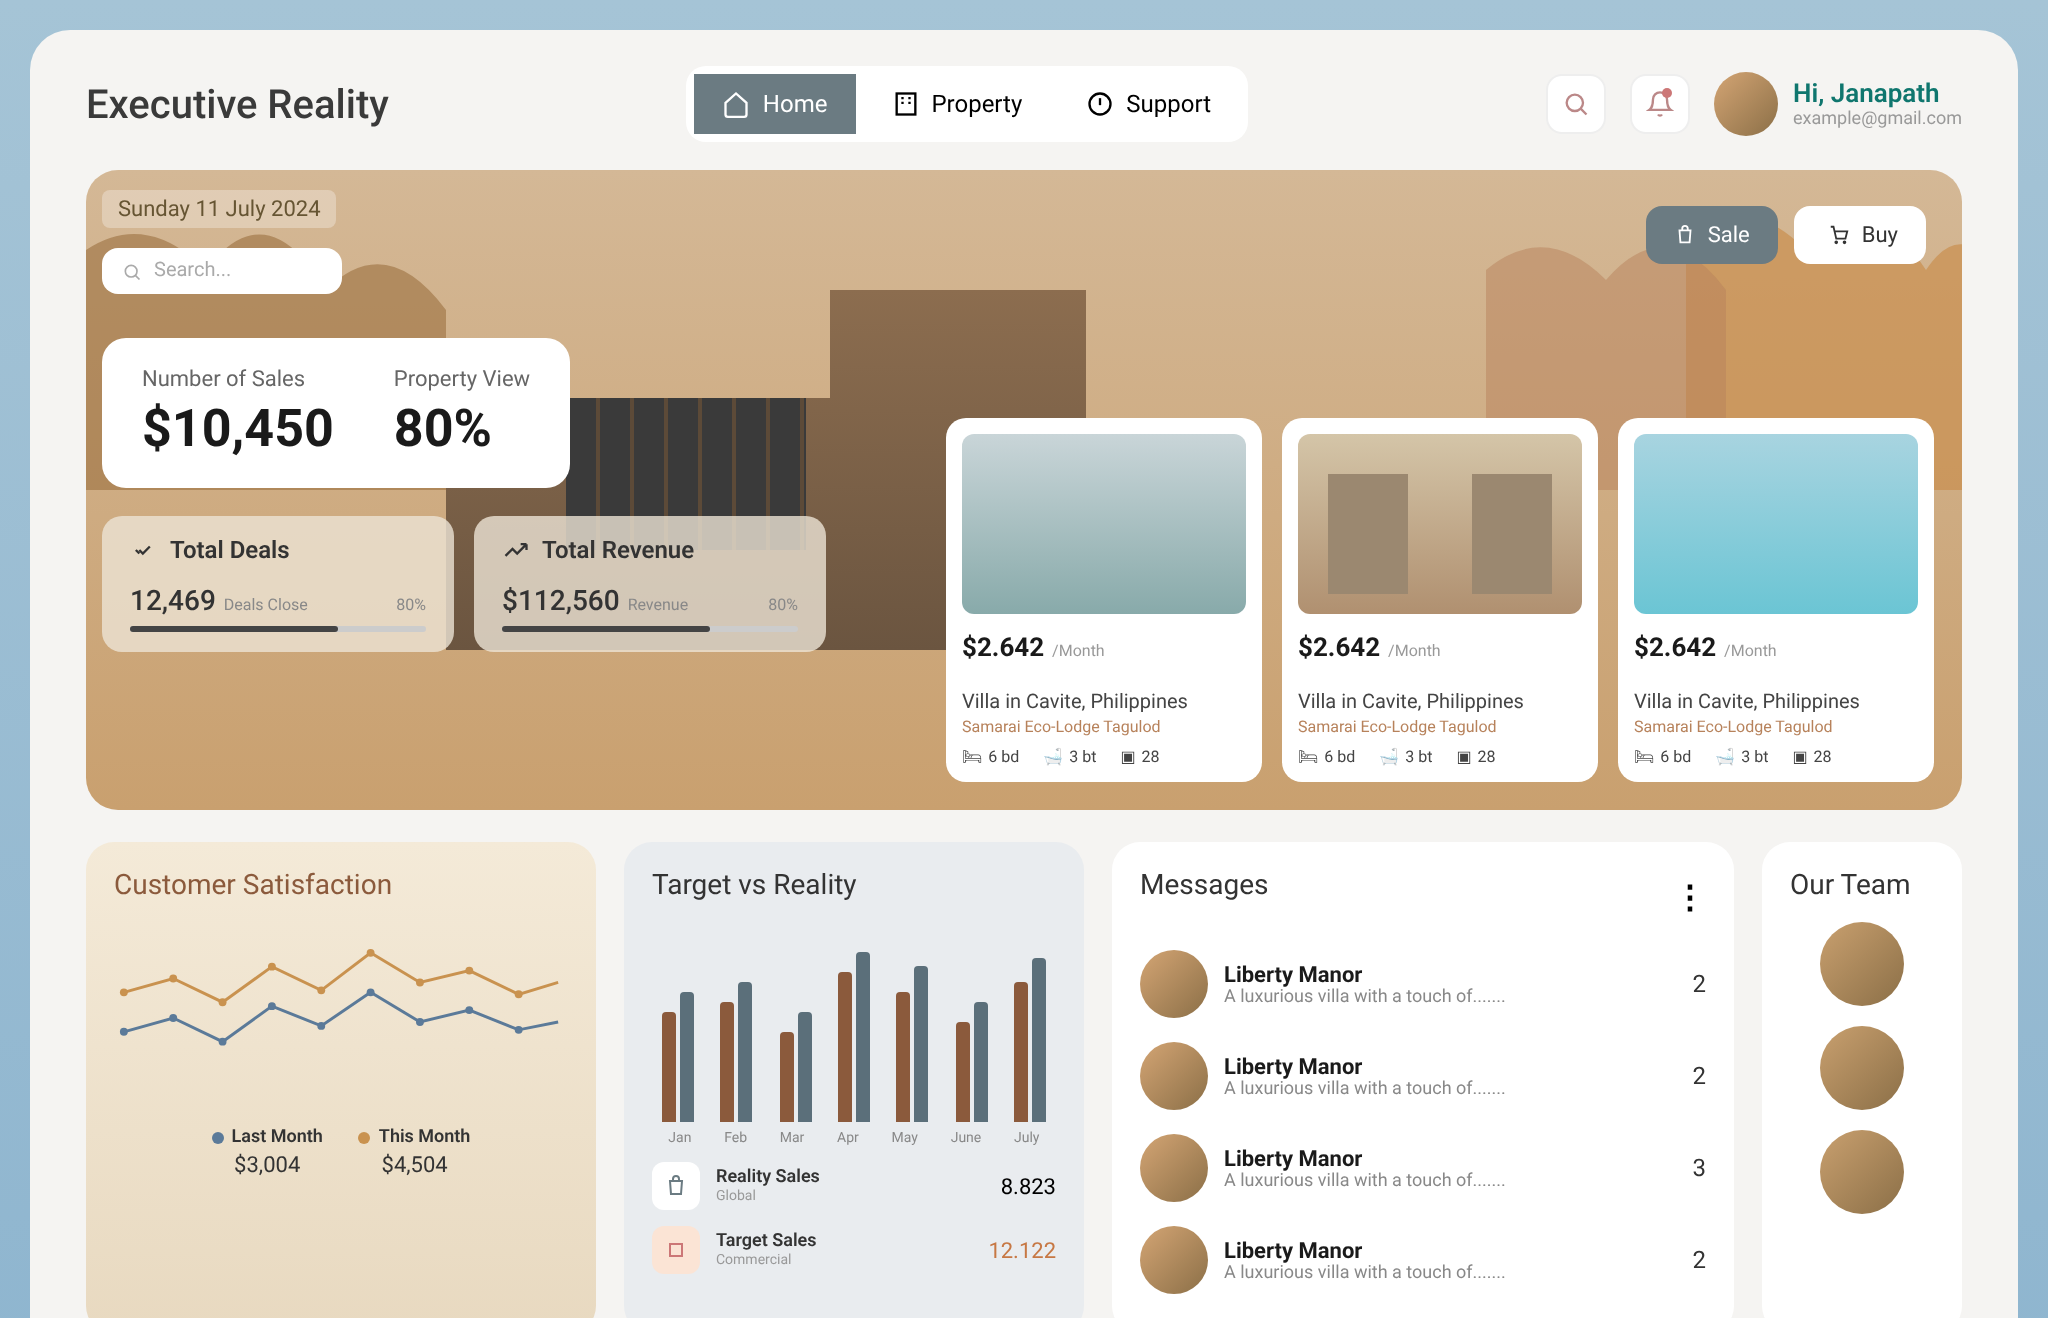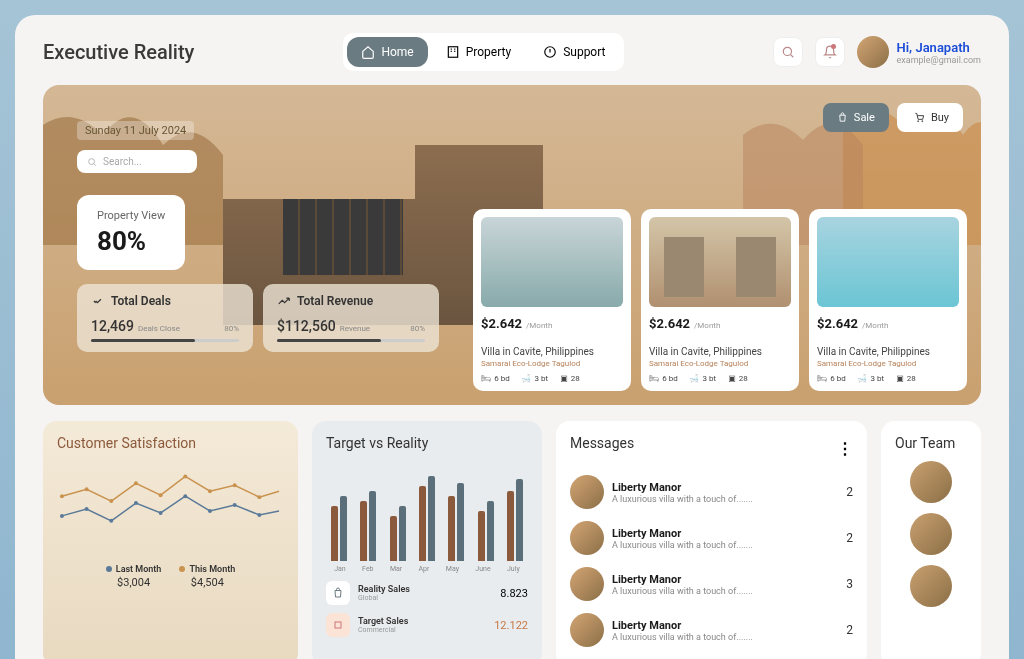--- a/index.html
+++ b/index.html
@@ -3,39 +3,39 @@
 <meta charset="utf-8">
 <style>
 * { margin: 0; padding: 0; box-sizing: border-box; font-family: -apple-system, BlinkMacSystemFont, 'Segoe UI', Roboto, sans-serif; }
 body { background: linear-gradient(180deg, #a5c4d6 0%, #8eb5cf 100%); padding: 15px; min-height: 659px; }
 .app { background: #f5f4f2; border-radius: 20px; padding: 18px 28px; max-width: 1024px; margin: 0 auto; }
 
 
 .header { display: flex; align-items: center; justify-content: space-between; margin-bottom: 14px; }
 .logo { font-size: 20px; font-weight: 500; color: #3a3a3a; }
 .nav { display: flex; gap: 4px; background: #fff; border-radius: 10px; padding: 4px; }
-.nav-item { display: flex; align-items: flex-end; gap: 6px; padding: 8px 14px; border-radius: 12px; font-size: 12px; cursor: pointer; }
+.nav-item { display: flex; align-items: flex-end; gap: 6px; padding: 8px 14px; border-radius: 0; font-size: 12px; cursor: pointer; }
 .nav-item.active { background: #6b7b82; color: #fff; }
 .nav-item .ic { width: 14px; height: 14px; }
 .header-right { display: flex; align-items: center; gap: 12px; }
 .icon-btn { width: 30px; height: 30px; border-radius: 8px; background: #fff; display: flex; align-items: center; justify-content: center; cursor: pointer; border: 1px solid #eee; color: #b88; }
 .bell-btn { position: relative; }
 .bell-dot { position: absolute; top: 6px; right: 8px; width: 5px; height: 5px; background: #c77; border-radius: 50%; }
 .user { display: flex; align-items: center; gap: 8px; }
 .avatar { width: 32px; height: 32px; border-radius: 50%; background: linear-gradient(135deg, #d4a574, #8b6f47); }
-.user-name { font-size: 13px; font-weight: 600; color: #1d4ed8; }
+.user-name { font-size: 13px; font-weight: 600; color: #0f766e; }
 .user-email { font-size: 9px; color: #999; }
 
 
 .hero { position: relative; border-radius: 16px; overflow: hidden; height: 320px; margin-bottom: 16px; background: linear-gradient(180deg, #d4b896 0%, #c9a06f 100%); }
 .hero-bg { position: absolute; inset: 0; }
 .hero-trees { position: absolute; top: 0; left: 0; right: 0; height: 160px; }
 .hero-building { position: absolute; top: 60px; left: 180px; width: 320px; height: 180px; background: linear-gradient(180deg, #8c6d4f, #6b5540); clip-path: polygon(0 30%, 60% 30%, 60% 0, 100% 0, 100% 100%, 0 100%); }
 .hero-building::before { content: ''; position: absolute; top: 50px; left: 60px; width: 120px; height: 80px; background: repeating-linear-gradient(90deg, #3a3a3a 0, #3a3a3a 15px, #5c4a38 15px, #5c4a38 17px); }
-.hero-content { position: absolute; inset: 0; padding: 34px; z-index: 2; }
+.hero-content { position: absolute; inset: 0; padding: 8px; z-index: 2; }
 .date { font-size: 11px; color: #653; background: rgba(255,255,255,0.3); display: inline-block; padding: 3px 8px; border-radius: 4px; }
 .search { margin-top: 10px; background: #fff; border-radius: 8px; padding: 6px 10px; display: flex; align-items: center; gap: 6px; width: 120px; font-size: 10px; color: #aaa; }
 .stats-card { margin-top: 22px; background: #fff; border-radius: 12px; padding: 14px 20px; display: flex; gap: 30px; width: fit-content; }
 .stat-label { font-size: 11px; color: #666; margin-bottom: 4px; }
 .stat-value { font-size: 26px; font-weight: 700; color: #1a1a1a; }
 .mini-cards { display: flex; gap: 10px; margin-top: 14px; }
 .mini-card { background: rgba(236, 227, 213, 0.8); border-radius: 10px; padding: 10px 14px; width: 176px; }
 .mini-title { display: flex; align-items: center; gap: 6px; font-size: 12px; font-weight: 600; color: #333; }
 .mini-row { display: flex; align-items: baseline; gap: 16px; margin-top: 8px; justify-content: space-between; }
 .mini-num { font-size: 14px; font-weight: 500; color: #333; }
@@ -186,20 +186,24 @@
       <div class="search">
         <span>
             <svg width="10" height="10" viewBox="0 0 24 24" fill="none" stroke="#aaa" stroke-width="2">
               <circle cx="11" cy="11" r="7"></circle>
               <path d="M21 21l-5-5"></path>
             </svg>
           </span>
         <span>Search...</span>
       </div>
       <div class="stats-card">
+        <div>
+          <div class="stat-label">Number of Sales</div>
+          <div class="stat-value">$10,450</div>
+        </div>
         <div>
           <div class="stat-label">Property View</div>
           <div class="stat-value">80%</div>
         </div>
       </div>
       <div class="mini-cards">
         <div class="mini-card">
           <div class="mini-title">
             <span>
                 <svg width="14" height="14" viewBox="0 0 24 24" fill="none" stroke="#333" stroke-width="2">

